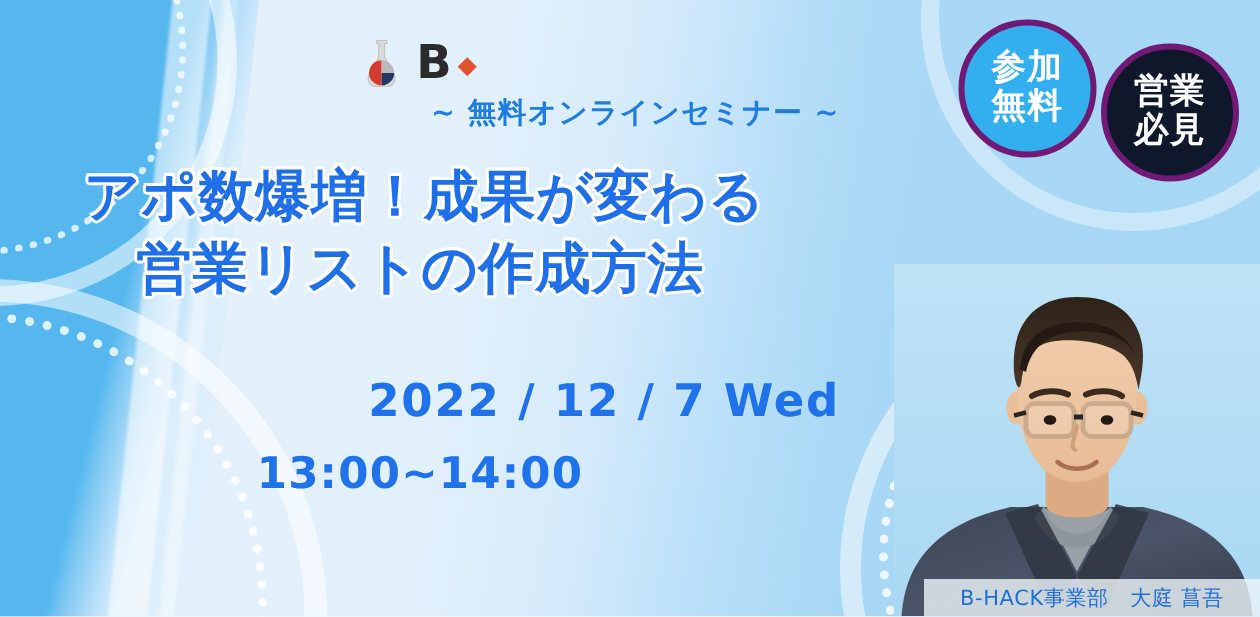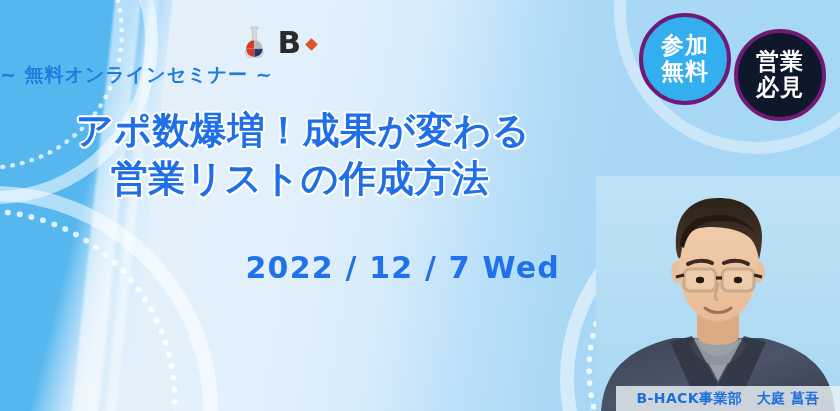--- a/index.html
+++ b/index.html
@@ -162,35 +162,34 @@
     position: relative;
     top: 2px;
   }
 
   
   .subtitle {
     position: absolute;
     top: 62px;
     left: 0;
     width: 560px;
-    text-align: left;
+    text-align: right;
     color: #1f7de0;
     font-size: 19px;
     font-weight: bold;
     letter-spacing: 1px;
   }
 
   
   .title-block {
     position: absolute;
     top: 108px;
     left: 0;
     width: 560px;
     text-align: center;
-    padding-left: 20px;
   }
   .title-line {
     position: relative;
     display: inline-block;
     font-size: 37px;
     font-weight: bold;
     color: #1f6fe8;
     letter-spacing: 0.5px;
     line-height: 1.22;
     text-shadow:
@@ -292,21 +291,21 @@
     left: 616px;
     top: 386px;
     width: 224px;
     height: 25px;
     background: rgba(236,243,248,0.82);
     display: flex;
     align-items: center;
     justify-content: center;
     color: #1f6fd8;
     font-size: 14px;
-    font-weight: bold;
+    font-weight: normal;
     letter-spacing: 0.4px;
     box-sizing: border-box;
   }
 </style>
 </head>
 <body>
 
 <div id="banner">
 
   <div class="bg-base"></div>
@@ -351,20 +350,21 @@
         <span class="hl-bar"></span>
         <span>アポ数爆増！成果が変わる</span>
       </span>
     </div>
     <div>
       <span class="title-line title-line-2">営業リストの作成方法</span>
     </div>
   </div>
 
   <div class="date-text">2022 / 12 / 7 Wed</div>
+  <div class="time-text">13:00~14:00</div>
 
   <div class="badge badge-free">
     <span>参加</span>
     <span>無料</span>
   </div>
   <div class="badge badge-must">
     <span>営業</span>
     <span>必見</span>
   </div>
 

